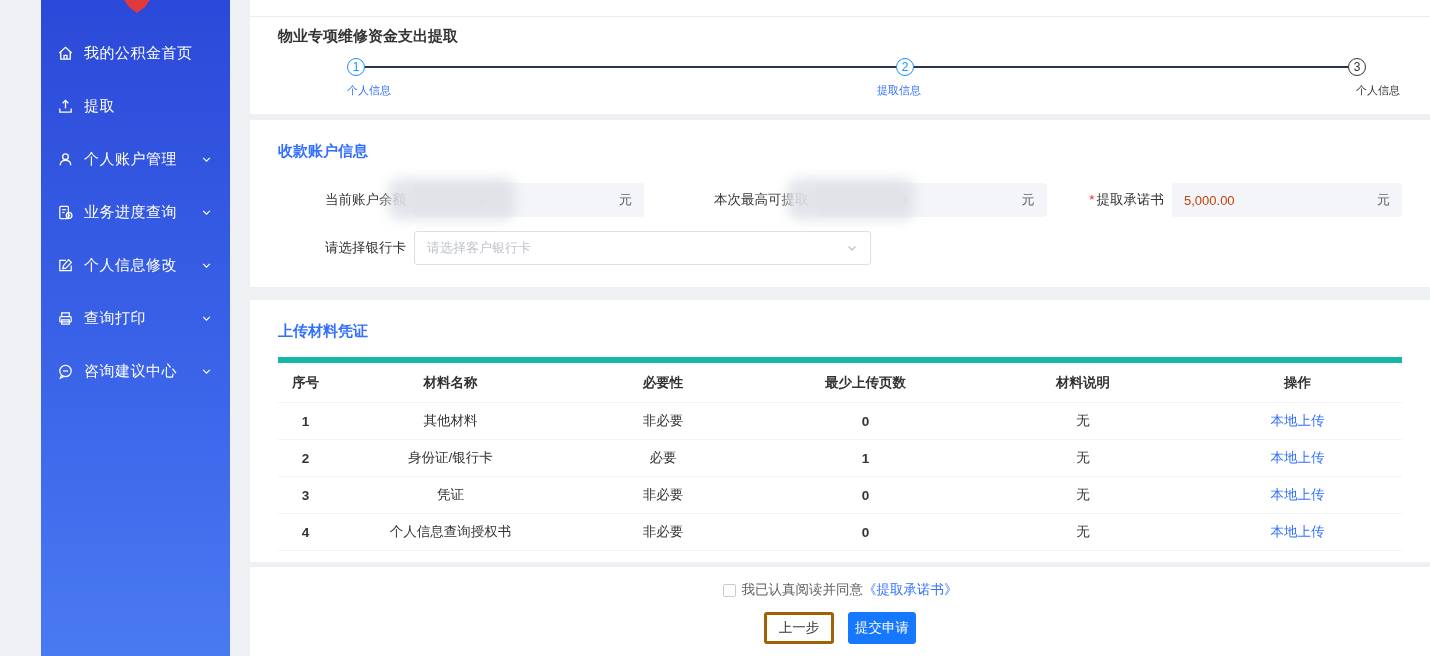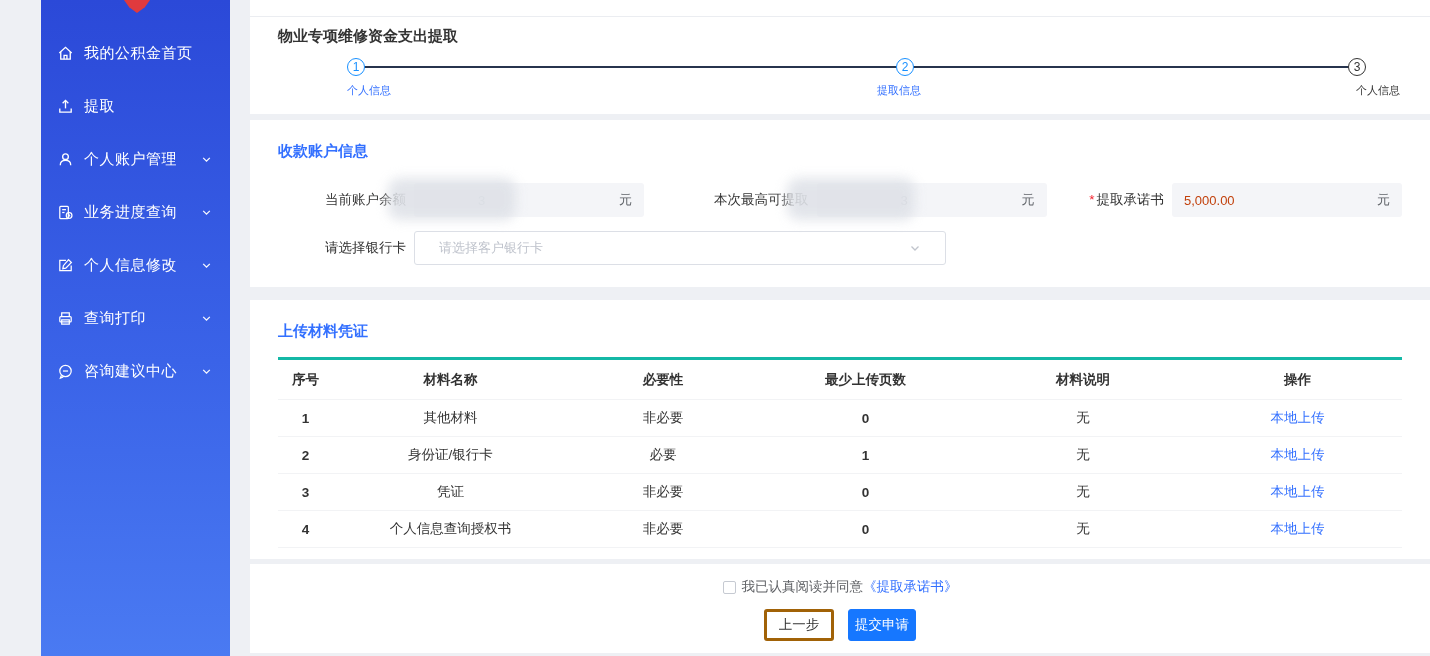--- a/index.html
+++ b/index.html
@@ -72,28 +72,28 @@
     display:flex; align-items:center; padding:0 12px; font-size:13px; color:#a6aab2;
   }
   .input .unit { margin-left:auto; color:#5f6368; font-size:13px; z-index:3; }
   .blur-blob { position:absolute; top:-5px; height:42px; background:#dfe2e8; border-radius:12px; filter:blur(6px); opacity:.9; z-index:2; }
   .blob1 { left:-26px; width:128px; }
   .blob2 { left:-30px; width:128px; }
   .masked-digit { color:#b7bac2; z-index:1; }
   .md1 { margin-left:52px; } .md2 { margin-left:72px; }
   .amount-value { color:#c2410c; }
   .select {
-    width:532px; height:34px; background:#fff; border:1px solid #dcdfe6; border-radius:3px;
-    display:flex; align-items:center; padding:0 24px; font-size:13px; color:#bfc3cc; cursor:pointer;
+    width:457px; height:34px; background:#fff; border:1px solid #dcdfe6; border-radius:3px;
+    display:flex; align-items:center; padding:0 12px; font-size:13px; color:#bfc3cc; cursor:pointer;
   }
   .select .chev { margin-left:auto; display:flex; }
 
   
   .upload-section { padding-bottom:11px; }
-  .table { margin-top:16px; border-top:3px solid #14b8a6; }
+  .table { margin-top:16px; border-top:6px solid #14b8a6; }
   .t-row {
     display:grid; grid-template-columns:55px 235px 190px 215px 220px 1fr;
     align-items:center; height:37px; border-bottom:1px solid #f2f3f5;
     font-size:13.5px; color:#333; text-align:center;
   }
   .t-row.t-head { height:40px; font-weight:bold; }
   .t-cell.num { font-weight:bold; }
   .t-link { color:#3370ff; cursor:pointer; font-weight:500; }
 
   

